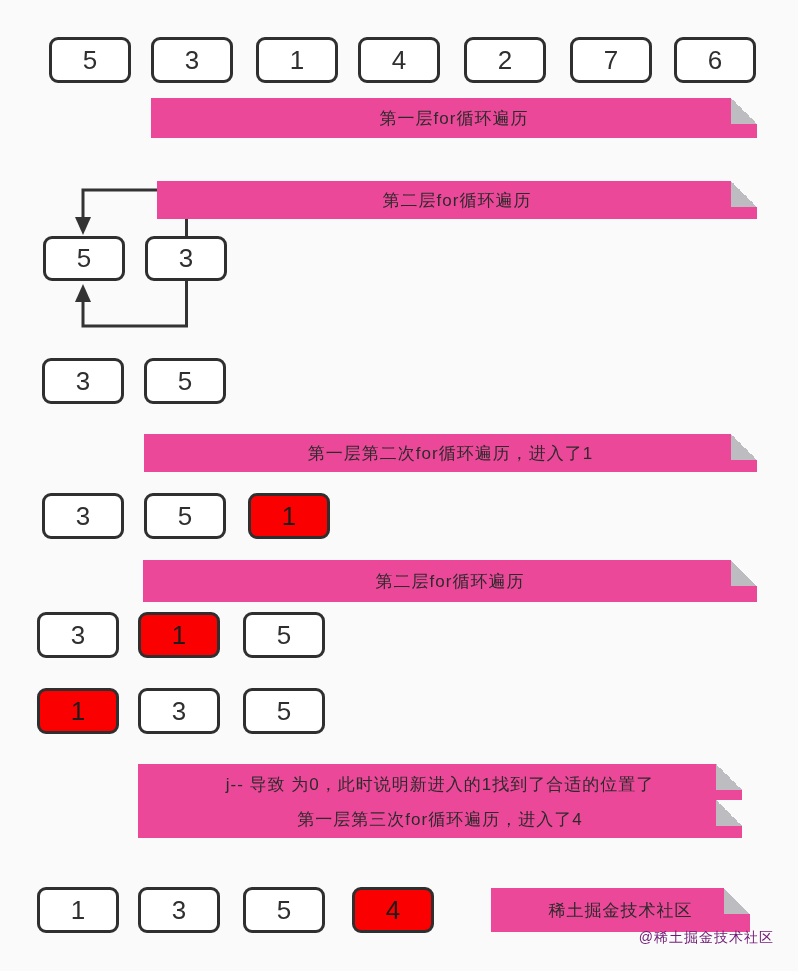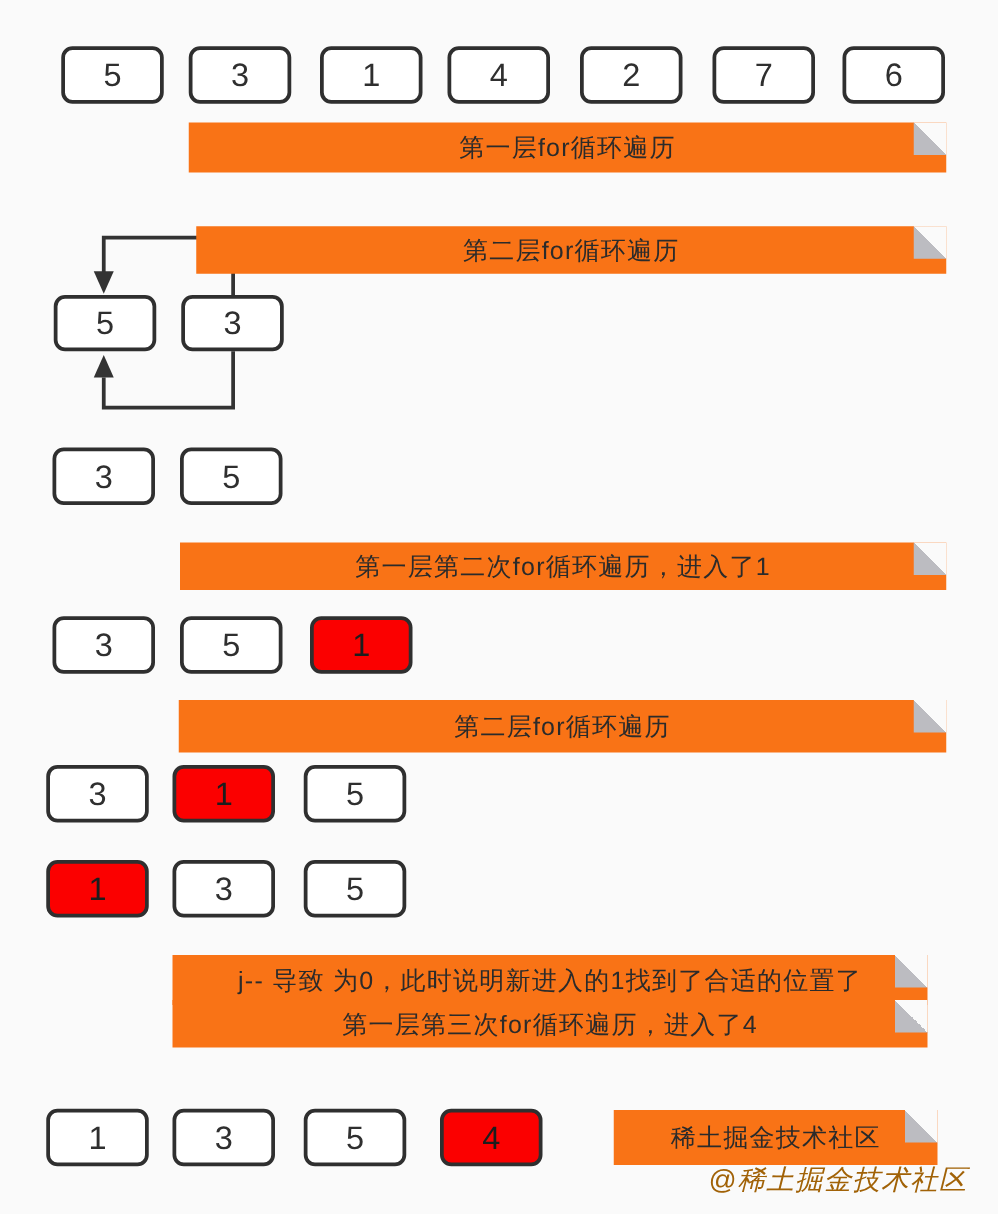--- a/index.html
+++ b/index.html
@@ -25,23 +25,23 @@
     justify-content: center;
     font-size: 26px;
     color: #2f2f2f;
     z-index: 2;
   }
   .box.hl { background: #fb0000; color: #1d1d1d; }
   .box.short { height: 45px; }
   
   .banner {
     position: absolute;
-    background: #f97316;
+    background: #ec4899;
     color: #2b2b2b;
-    font-size: 20px;
+    font-size: 17px;
     display: flex;
     align-items: center;
     justify-content: center;
     text-align: center;
     z-index: 1;
     letter-spacing: 1px;
   }
   .banner::after {
     content: "";
     position: absolute;
@@ -56,25 +56,24 @@
     position: absolute;
     left: 0; top: 0;
     width: 798px; height: 971px;
     z-index: 0;
     pointer-events: none;
   }
   .watermark {
     position: absolute;
     top: 929px;
     right: 24px;
-    font-size: 22px;
-    color: #a16207;
+    font-size: 14px;
+    color: #701a75;
     z-index: 3;
     letter-spacing: 1px;
-    font-style: italic;
   }
 </style>
 </head>
 <body>
 
 <div class="canvas">
 
   <svg class="arrows" viewBox="0 0 798 971" xmlns="http://www.w3.org/2000/svg">
     <g>
       <polyline points="186.5,236 186.5,190 83,190 83,218" fill="none" stroke="#333333" stroke-width="3"></polyline>

